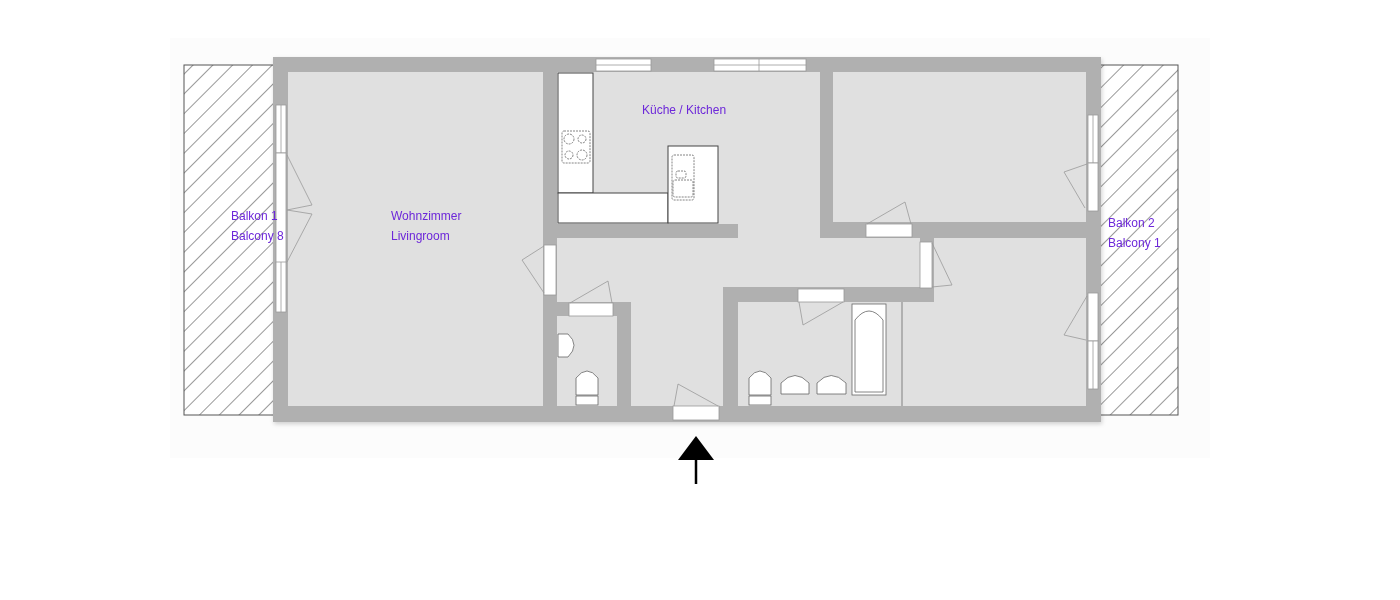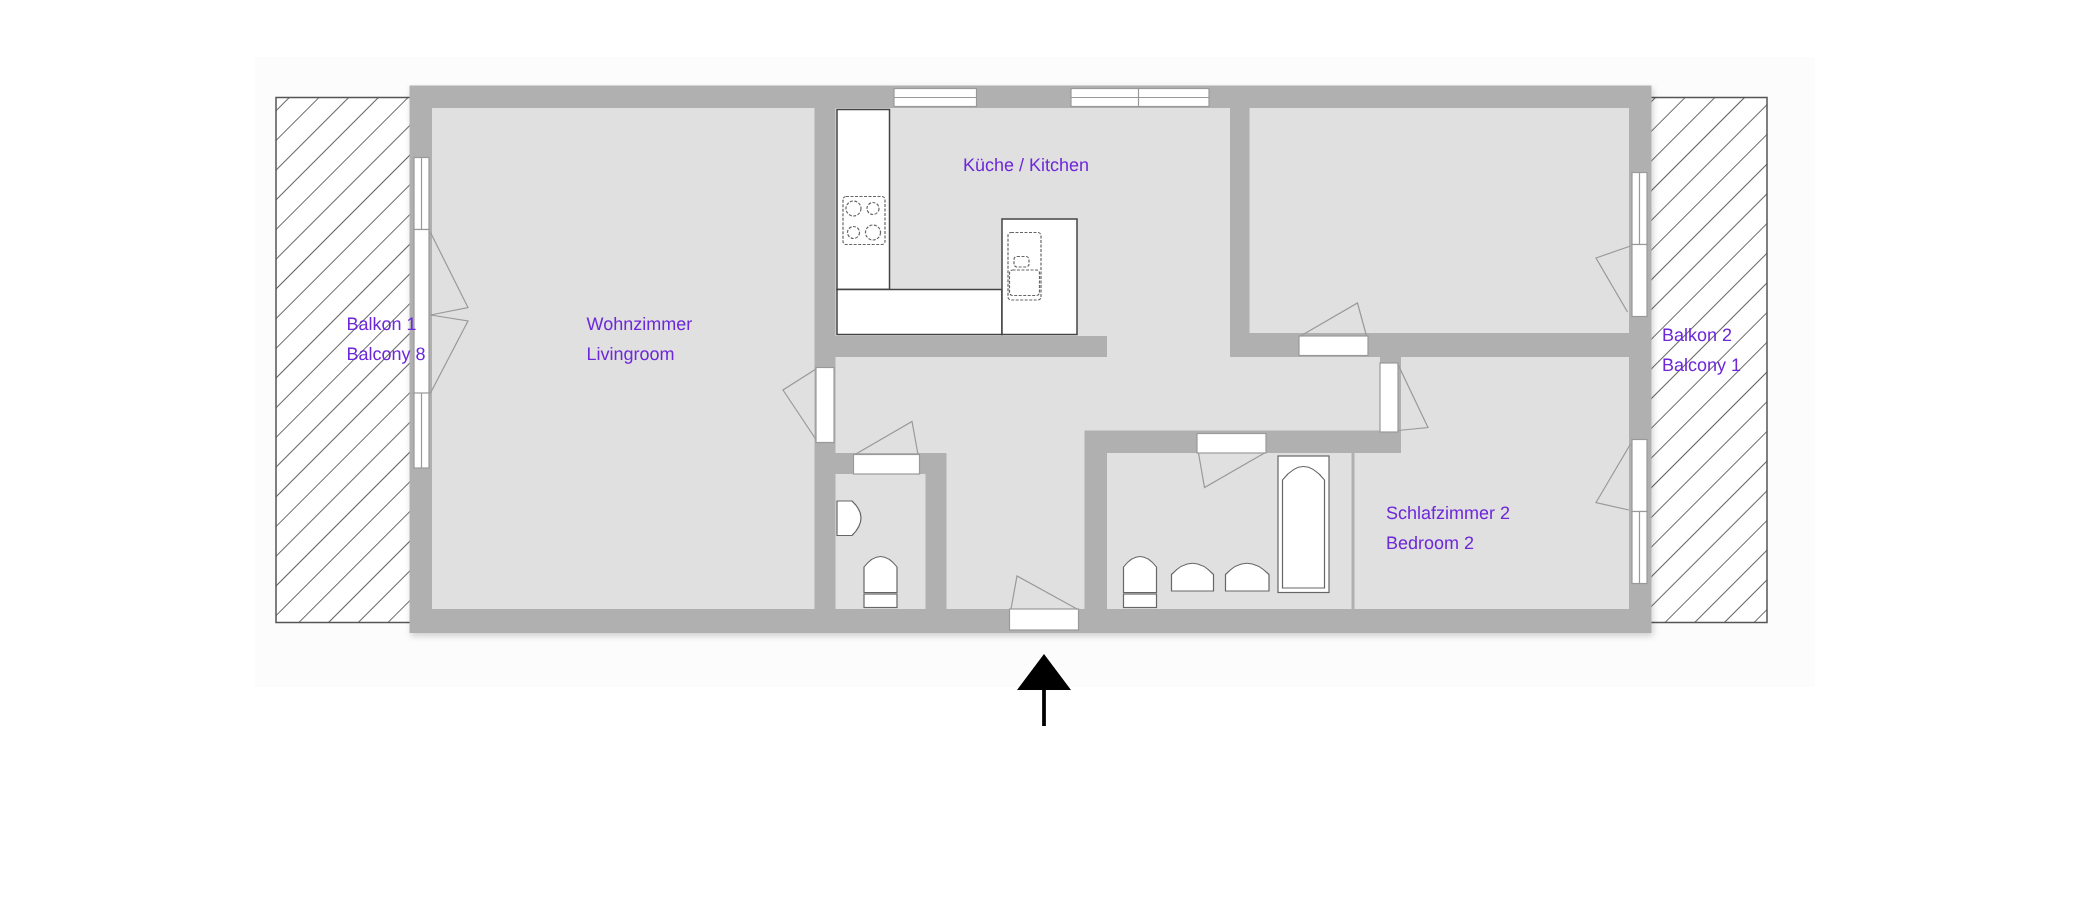--- a/index.html
+++ b/index.html
@@ -148,21 +148,17 @@
 
   <div class="lbl" style="left:196px;top:206px;margin-left:35px;">
     <div>Balkon 1</div>
     <div>Balcony 8</div>
   </div>
   <div class="lbl" style="left:367px;top:206px;margin-left:24px;">
     <div>Wohnzimmer</div>
     <div>Livingroom</div>
   </div>
   <div class="lbl" style="left:642px;top:100px;">Küche / Kitchen</div>
-  <div class="lbl" style="left:924px;top:332px;">
-    <div>Schlafzimmer 2</div>
-    <div>Bedroom 2</div>
-  </div>
   <div class="lbl" style="left:1108px;top:213px;">
     <div>Balkon 2</div>
     <div>Balcony 1</div>
   </div>
 </div>
 
 </body></html>

